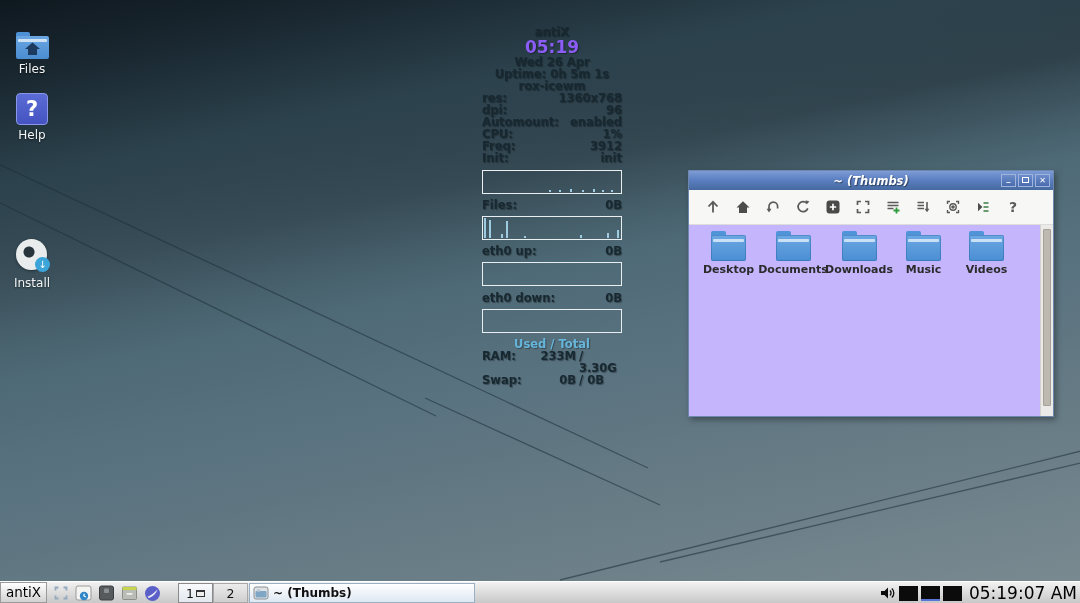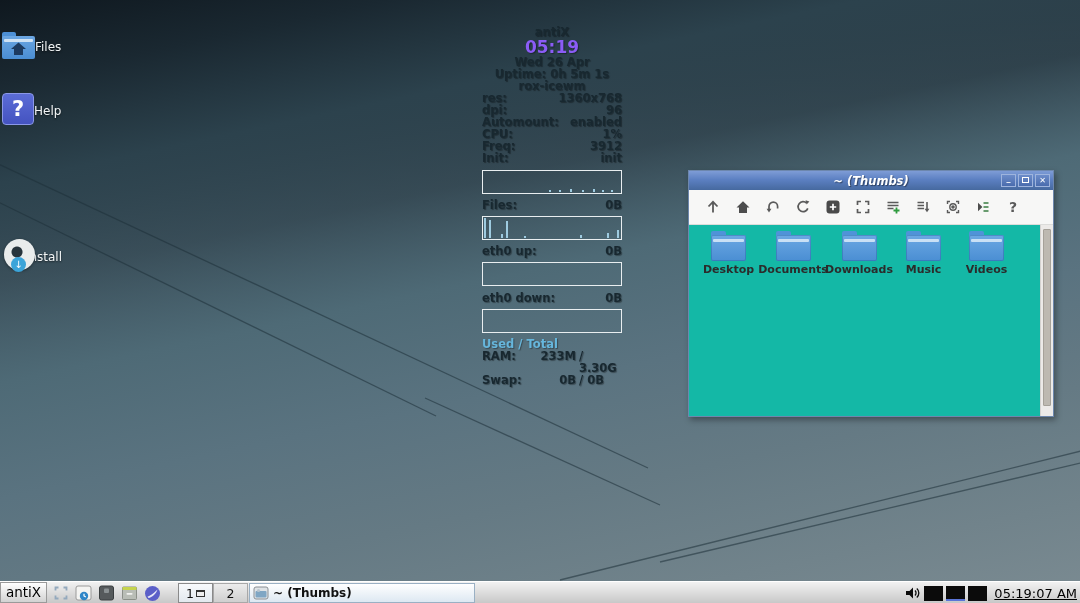--- a/index.html
+++ b/index.html
@@ -7,21 +7,21 @@
   body { font-family:"DejaVu Sans","Liberation Sans",sans-serif; position:relative;
          background:linear-gradient(168deg,#0f181f 0%,#1a2831 10%,#2c424d 22%,#41596593 34%,#4e6a76 46%,#5a7380 60%,#657a84 74%,#71838b 88%,#7b8b92 100%),
                     linear-gradient(180deg,#101a21,#5a7380);
   }
 
   
   .wires { position:absolute; inset:0; pointer-events:none; }
 
   
   .desk-icons { position:absolute; left:2px; top:32px; width:60px; }
-  .desk-item { position:absolute; left:0; width:60px; display:flex; flex-direction:row; align-items:center; cursor:default; }
+  .desk-item { position:absolute; left:0; width:60px; display:flex; flex-direction:column; align-items:center; cursor:default; }
   .desk-item .lbl { margin-top:3px; font-size:12px; color:#f2f5f6; text-shadow:0 1px 2px rgba(0,0,0,.6); }
   .ico-files { width:33px; height:27px; position:relative; }
   .ico-files .tab { position:absolute; left:0; top:0; width:14px; height:6px; background:#4d90d6; border-radius:2px 2px 0 0; }
   .ico-files .body { position:absolute; left:0; top:4px; width:33px; height:23px; border-radius:2px;
      background:linear-gradient(#6ba6e2,#4a8dd2); }
   .ico-files .stripe { position:absolute; left:2px; top:7px; width:29px; height:3px; background:#cfe2f4; border-radius:1px; }
   .ico-files .house { position:absolute; left:8px; top:10px; }
   .ico-help { width:32px; height:32px; border-radius:4px; background:linear-gradient(#5b6cd6,#4453c0);
      border:1px solid #8априст; border:1px solid #8a97e8; color:#fff; font-size:21px; font-weight:bold;
      display:flex; align-items:center; justify-content:center; }
@@ -32,41 +32,41 @@
      background:#3ba4d9; color:#fff; font-size:10px; line-height:15px; text-align:center; }
 
   
   .conky { position:absolute; left:482px; top:26px; width:140px; color:#182830;
            font-weight:bold; font-size:11.5px; line-height:12px; text-shadow:1px 1px 1px rgba(0,0,0,.35); }
   .conky .c { text-align:center; }
   .conky .time { font-size:17px; line-height:18px; color:#8b5cf6; font-weight:bold; }
   .conky .row { display:flex; justify-content:space-between; }
   .conky .graph { position:relative; height:24px; border:1px solid #e9eef0; margin:5px 0 5px 0; overflow:hidden; }
   .conky .spike { position:absolute; bottom:1px; width:2px; background:#9ecbe0; }
-  .conky .usage-hdr { color:#66b6dc; text-align:left; margin-top:4px; }
+  .conky .usage-hdr { color:#66b6dc; text-align:center; margin-top:4px; }
   .conky .urow { display:flex; }
   .conky .urow .ul { flex:0 0 52px; }
   .conky .urow .uu { flex:1; text-align:right; }
   .conky .urow .ut { flex:0 0 46px; text-align:left; padding-left:3px; }
 
   
   .win { position:absolute; left:688px; top:170px; width:366px; height:247px;
          border:1px solid #6d87ad; background:#fdfdfd; box-shadow:2px 3px 6px rgba(0,0,0,.35); }
   .titlebar { height:19px; background:linear-gradient(#7e9cd6 0%,#5c80c2 45%,#46699f 100%);
               display:flex; align-items:center; position:relative; }
   .title { flex:1; text-align:center; color:#fff; font-size:11.5px; font-weight:bold; font-style:italic;
            text-shadow:1px 1px 1px rgba(0,0,0,.45); }
   .winbtns { position:absolute; right:3px; top:2.5px; display:flex; gap:2px; }
   .wbtn { width:15px; height:13px; background:linear-gradient(#6c8cc9,#4a6cae); border:1px solid #9eb4dd;
           color:#fff; font-size:8px; line-height:11px; text-align:center; font-weight:bold; cursor:pointer; }
   .toolbar { height:35px; background:#f7f7f6; border-bottom:1px solid #dcdcda;
              display:flex; align-items:center; padding-left:9px; }
   .tbtn { width:30px; height:28px; display:flex; align-items:center; justify-content:center; cursor:pointer; border-radius:3px; }
   .tbtn .q { font-size:14px; font-weight:bold; color:#5a5a5a; font-family:"DejaVu Sans",sans-serif; }
-  .files-pane { position:relative; height:191px; background:#14b8a6; padding:6px 2px 0 8px; }
+  .files-pane { position:relative; height:191px; background:#c4b5fd; padding:6px 2px 0 8px; }
   .folders { display:flex; flex-wrap:wrap; width:330px; }
   .folder { width:63px; display:flex; flex-direction:column; align-items:center; margin-bottom:7px; cursor:pointer; }
   .folder.wide { width:66px; }
   .fol-ico { width:37px; height:30px; position:relative; }
   .fol-ico .tab { position:absolute; left:1px; top:0; width:15px; height:6px; background:#4f93d8; border-radius:2px 2px 0 0; }
   .fol-ico .body { position:absolute; left:1px; top:4px; width:35px; height:26px; border-radius:2px;
       background:linear-gradient(#6ca8e3,#4a8ed3); box-shadow:inset 0 0 0 1px rgba(30,90,150,.35); }
   .fol-ico .stripe { position:absolute; left:3px; top:8px; width:31px; height:3px; background:#c9e0f5; border-radius:1px; }
   .folder .flbl { margin-top:2px; font-size:11px; font-weight:bold; color:#2b2b2b; white-space:nowrap; }
   .scrollbar { position:absolute; right:0; top:0; bottom:0; width:13px; background:#eceae8; border-left:1px solid #d4d2d0; }
@@ -86,21 +86,21 @@
             font-size:12.5px; color:#111; display:flex; align-items:center; justify-content:center; gap:2px; cursor:pointer; }
   .ws-btn.active { background:linear-gradient(#f8fafc,#e2e8ee); border-color:#8a8a8a; }
   .ws-glyph { width:9px; height:7px; border:1px solid #333; border-top:2.5px solid #333; background:#eee; }
   .task-btn { position:absolute; left:249px; top:1px; width:226px; height:20px;
               background:linear-gradient(#ffffff,#dde8f2); border:1px solid #9ab0c4;
               display:flex; align-items:center; gap:4px; padding-left:3px; cursor:pointer; }
   .task-btn .tlbl { font-size:12px; font-weight:bold; color:#111; }
   .tray { position:absolute; right:3px; top:1px; height:20px; display:flex; align-items:center; gap:3px; }
   .mon { width:19px; height:15px; background:#0b0b0b; position:relative; cursor:pointer; }
   .mon .blueline { position:absolute; left:0; right:0; bottom:0; height:2px; background:#5a74d8; }
-  .tray .clock { font-size:13px; color:#000; margin-left:4px; white-space:nowrap;text-decoration:underline; }
+  .tray .clock { font-size:17px; color:#000; margin-left:4px; white-space:nowrap; }
 </style>
 </head>
 <body>
 
 <svg class="wires" width="1080" height="603" viewBox="0 0 1080 603">
   <g stroke="#1e3038" stroke-opacity="0.55" stroke-width="1.3" fill="none">
     <line x1="-10" y1="160" x2="648" y2="468"></line>
     <line x1="-10" y1="198" x2="436" y2="416"></line>
     <line x1="425" y1="398" x2="660" y2="505"></line>
     <line x1="560" y1="580" x2="1085" y2="450"></line>

